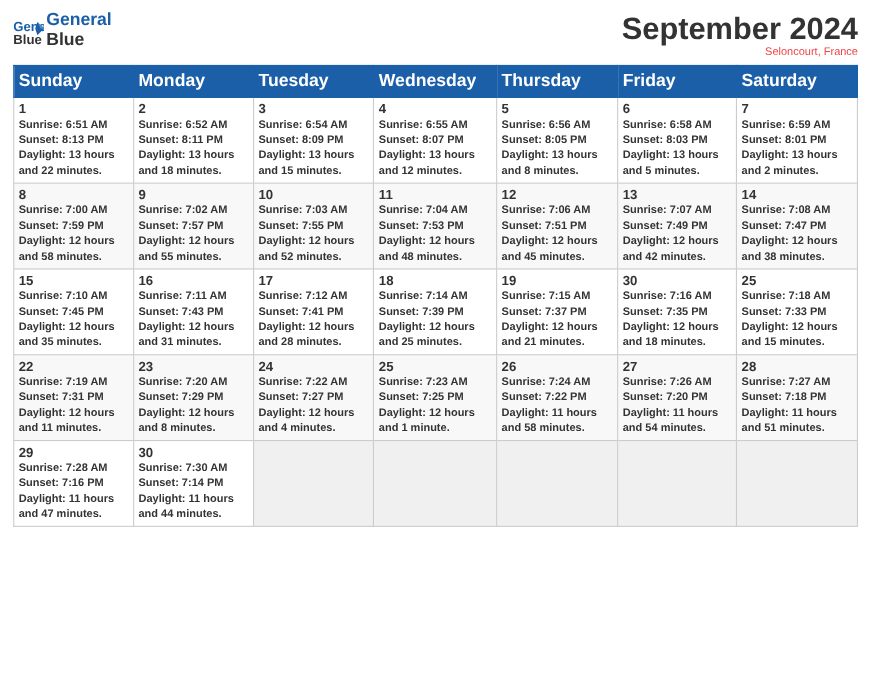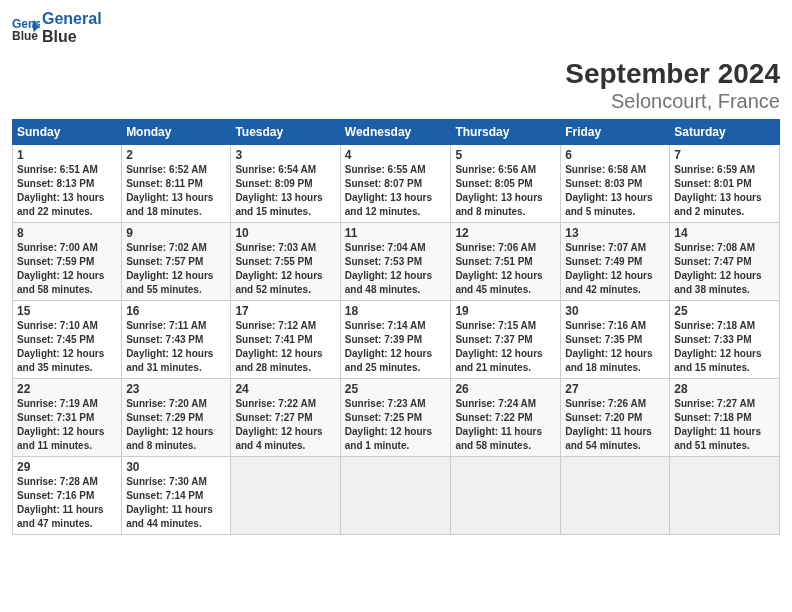--- a/index.html
+++ b/index.html
@@ -24,42 +24,41 @@
       display: flex;
       align-items: center;
     }
     .logo-icon {
       width: 28px;
       height: 28px;
       margin-right: 2px;
     }
     .title-block {
       text-align: right;
-      margin-top: 48px;
     }
     .month-title {
       font-size: 28px;
       font-weight: bold;
       color: #333;
     }
     .location-title {
-      font-size: 20px;
-      color: #737373;
+      font-size: 10px;
+      color: #ef4444;
     }
     table {
       width: 100%;
       border-collapse: collapse;
       font-size: 10px;
     }
     thead th {
       background-color: #1a5fa8;
       color: #fff;
       padding: 5px 4px;
       text-align: left;
-      font-size: 12px;
+      font-size: 16px;
       font-weight: bold;
       border: 1px solid #1a5fa8;
     }
     td {
       border: 1px solid #ccc;
       vertical-align: top;
       padding: 3px 4px;
       width: 113px;
       height: 75px;
       background: #fff;

